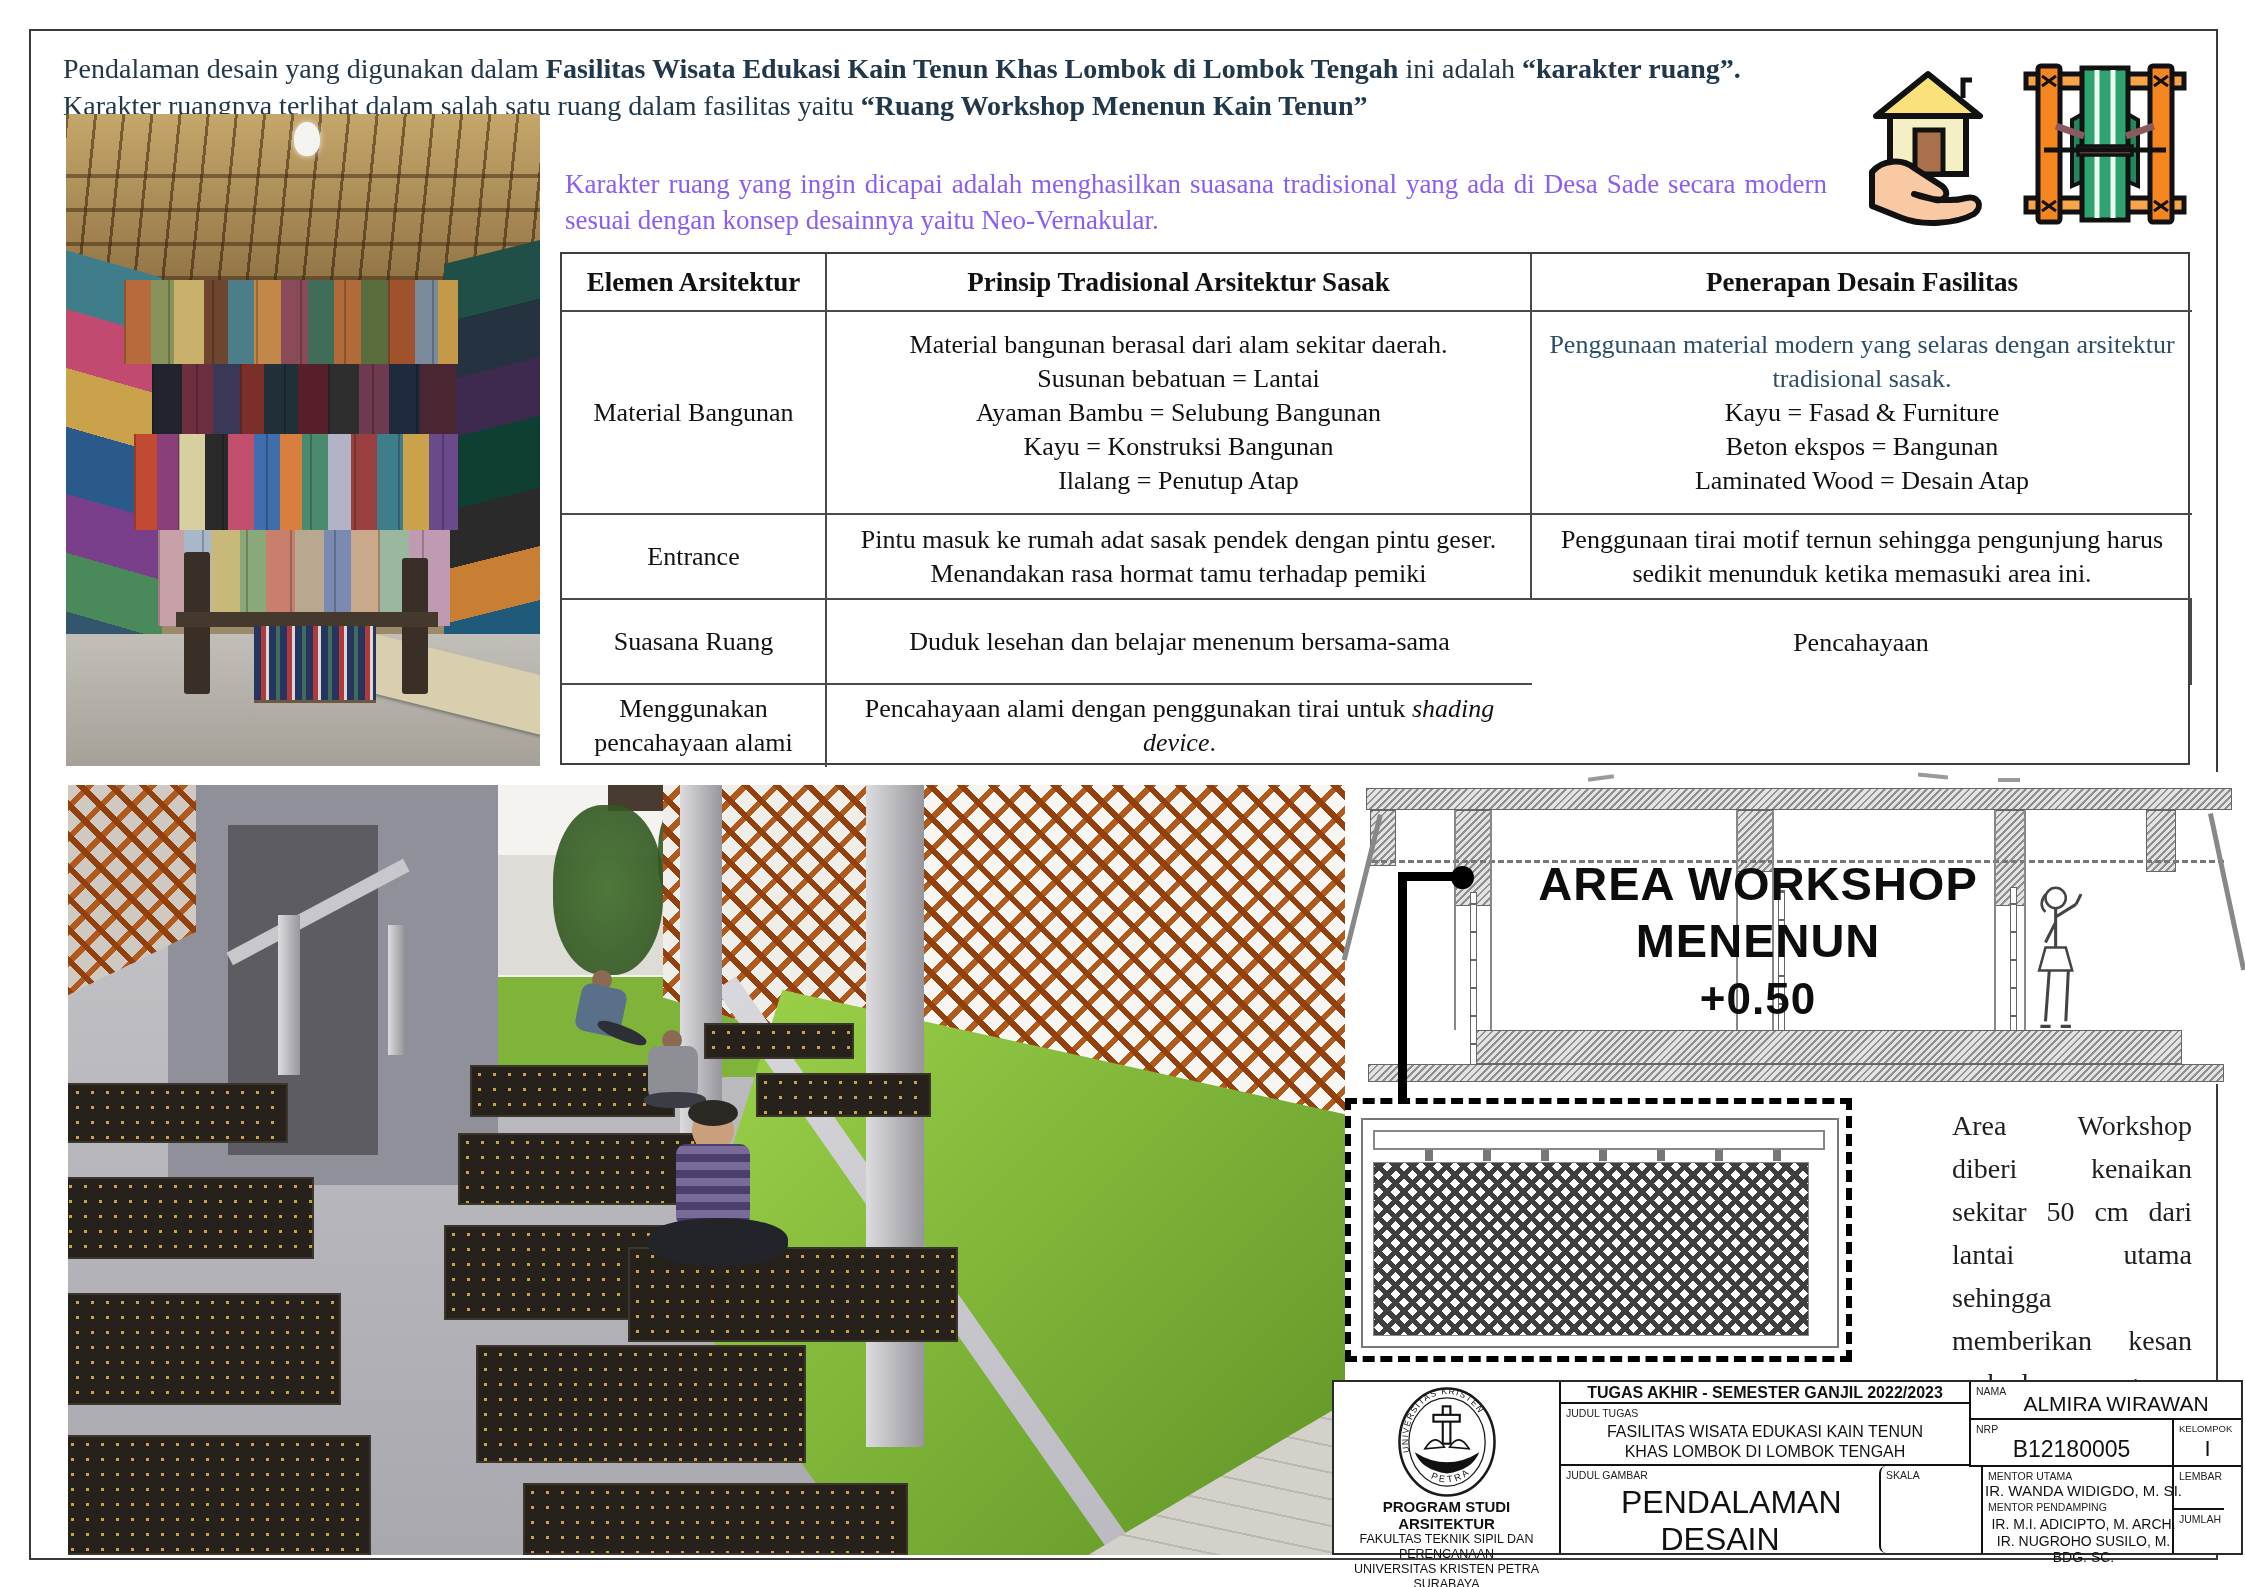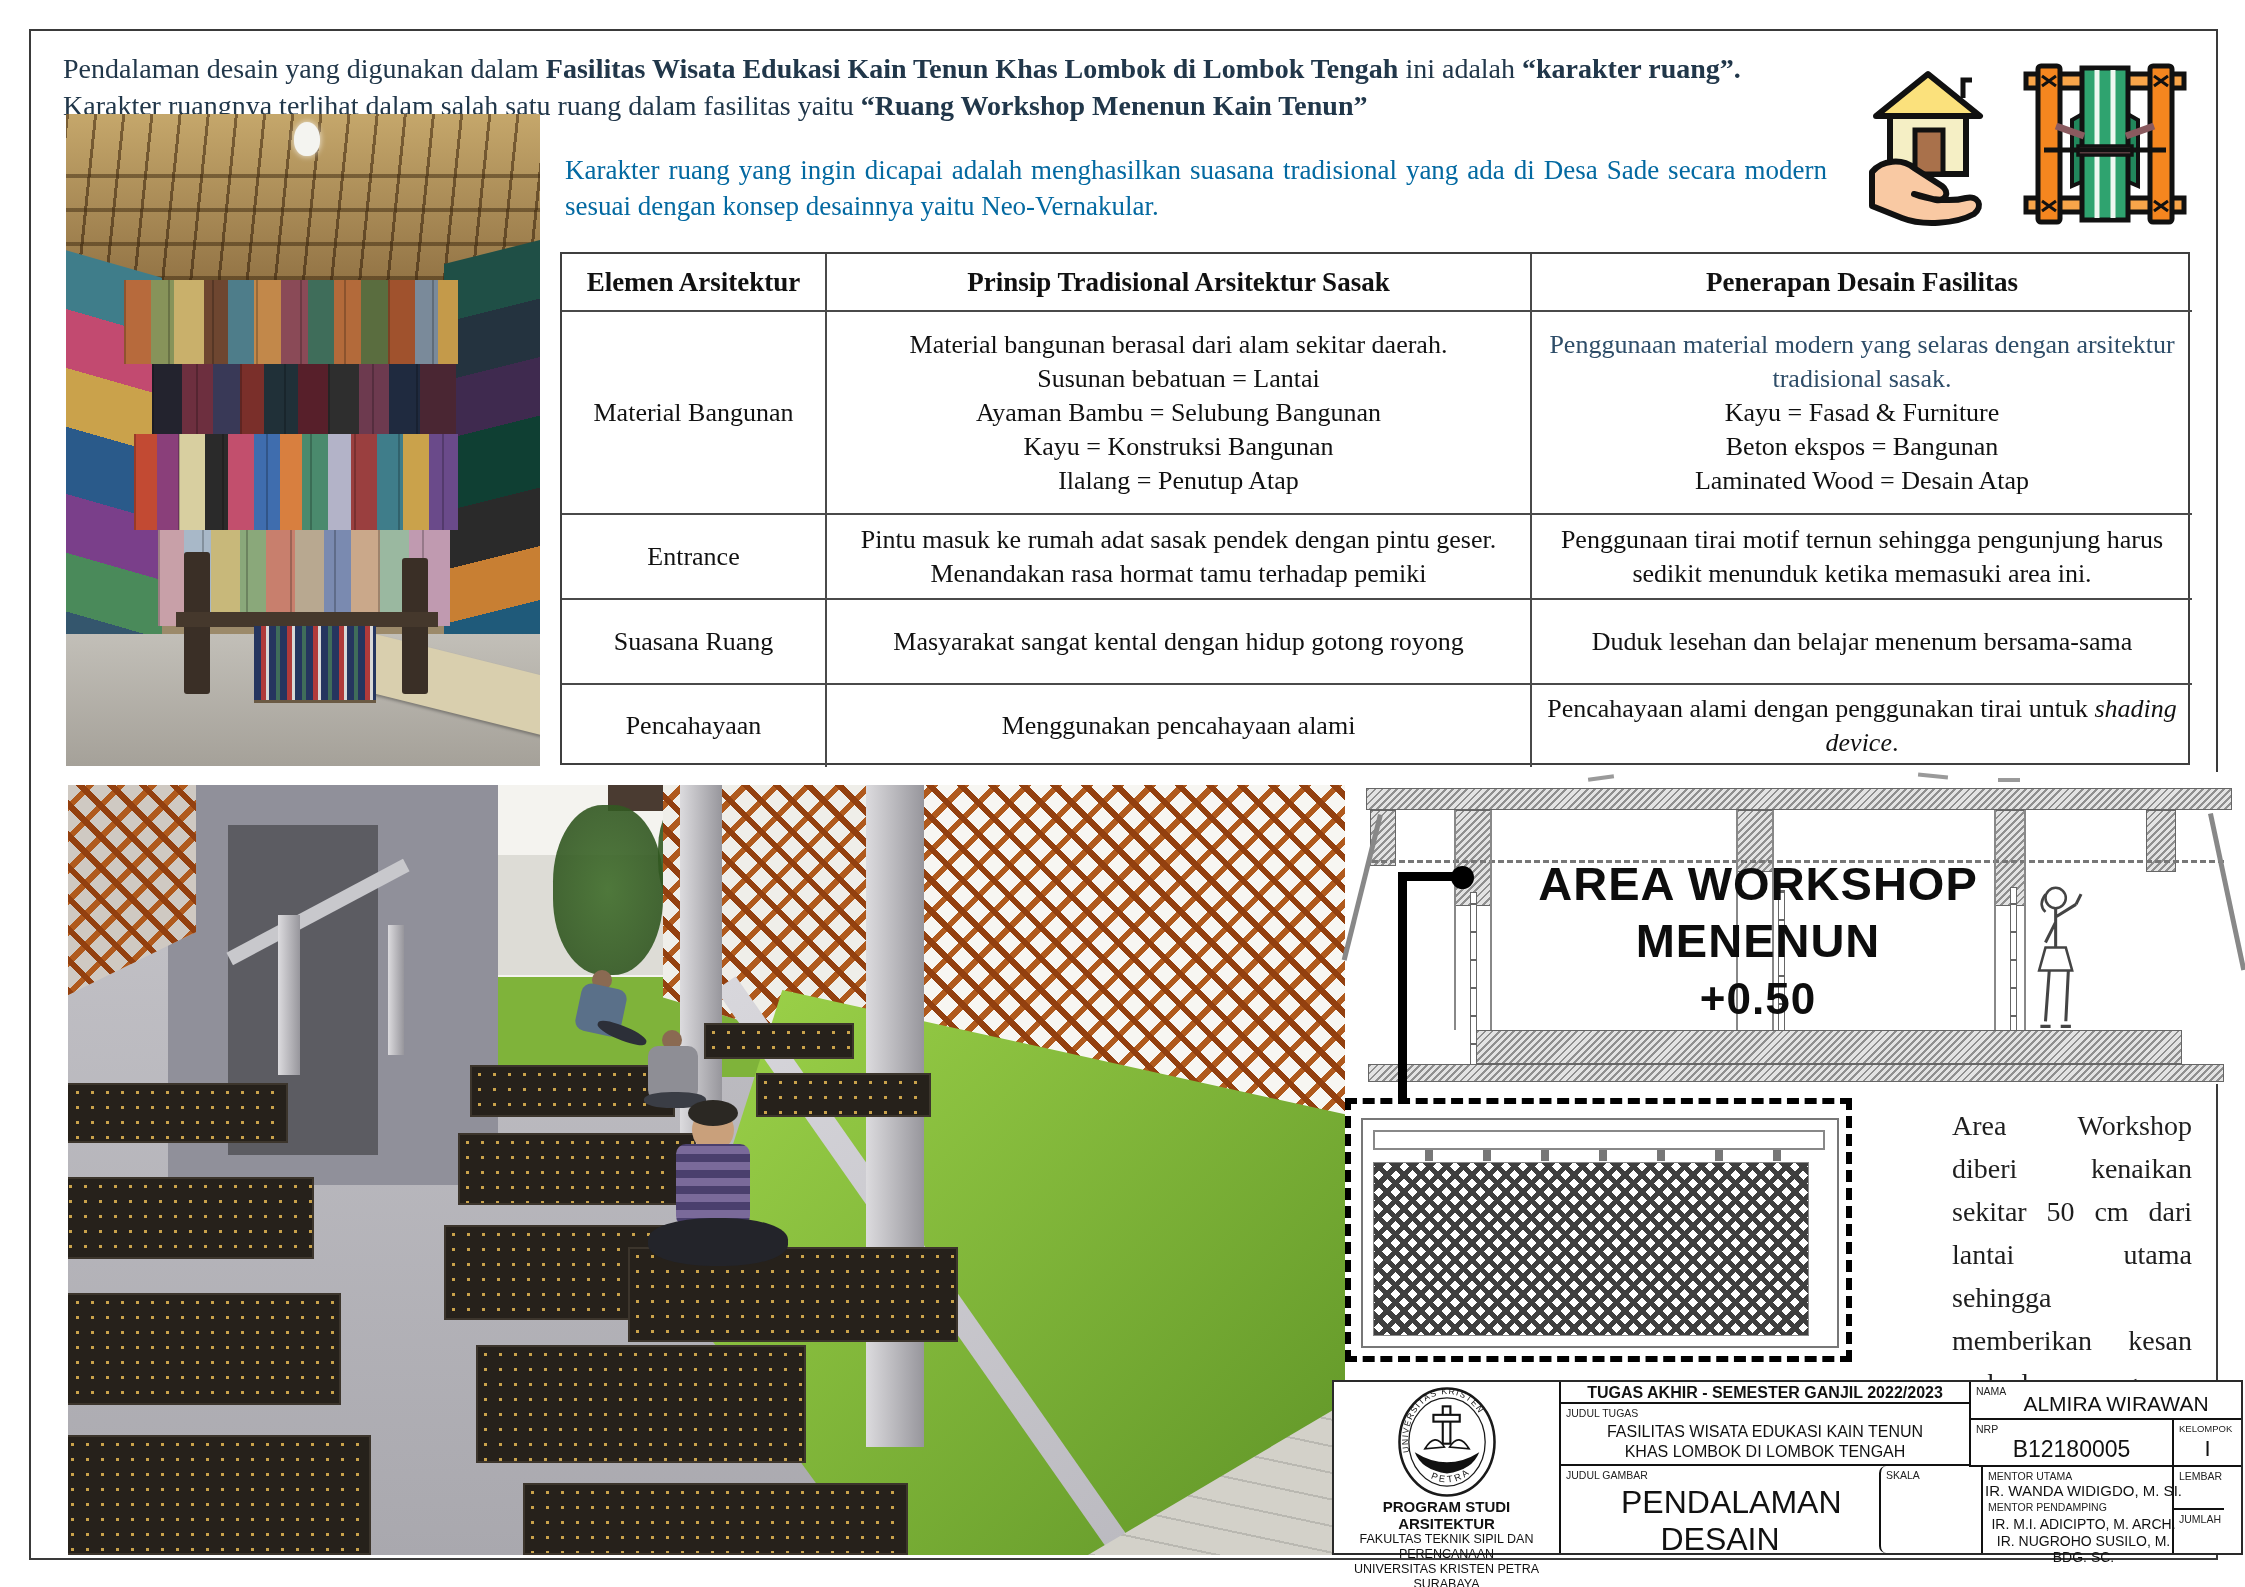--- a/index.html
+++ b/index.html
@@ -8,22 +8,22 @@
   .frame{position:absolute;left:29px;top:29px;width:2185px;height:1527px;border:2px solid #3a3a3a;}
 
   
   .intro{position:absolute;left:63px;top:50px;width:1792px;font-size:28px;line-height:37px;color:#21374a;}
   .intro b{font-weight:700;}
 
   
   .icon{position:absolute;}
 
   
-  .karakter{position:absolute;left:565px;top:152px;width:1262px;font-size:27px;line-height:36px;
-            text-align:justify;color:#0369a1;}
+  .karakter{position:absolute;left:565px;top:166px;width:1262px;font-size:27px;line-height:36px;
+            text-align:justify;color:#8b5cf6;}
 
   
   .arch-table{position:absolute;left:560px;top:252px;width:1630px;height:513px;
               display:grid;grid-template-columns:265px 705px 660px;grid-template-rows:58px 203px 85px 85px 82px;
               border:2px solid #3f3f3f;box-sizing:border-box;font-size:26px;}
   .cell{border-right:2px solid #4a4a4a;border-bottom:2px solid #4a4a4a;display:flex;flex-direction:column;
         justify-content:center;text-align:center;padding:2px 14px;box-sizing:border-box;}
   .cell.last-col{border-right:none;}
   .cell.last-row{border-bottom:none;}
   .cell.head{font-weight:700;font-size:27px;}
@@ -212,23 +212,20 @@
 
     <div class="cell">Entrance</div>
     <div class="cell">
       <div class="ln">Pintu masuk ke rumah adat sasak pendek dengan pintu geser. Menandakan rasa hormat tamu terhadap pemiki</div>
     </div>
     <div class="cell last-col">
       <div class="ln">Penggunaan tirai motif ternun sehingga pengunjung harus sedikit menunduk ketika memasuki area ini.</div>
     </div>
 
     <div class="cell">Suasana Ruang</div>
-    <div class="cell">
-      <div class="ln">Masyarakat sangat kental dengan hidup gotong royong</div>
-    </div>
     <div class="cell last-col">
       <div class="ln">Duduk lesehan dan belajar menenum bersama-sama</div>
     </div>
 
     <div class="cell last-row">Pencahayaan</div>
     <div class="cell last-row">
       <div class="ln">Menggunakan pencahayaan alami</div>
     </div>
     <div class="cell last-col last-row">
       <div class="ln"><span>Pencahayaan alami dengan penggunakan tirai untuk </span><i>shading device</i><span>.</span></div>

